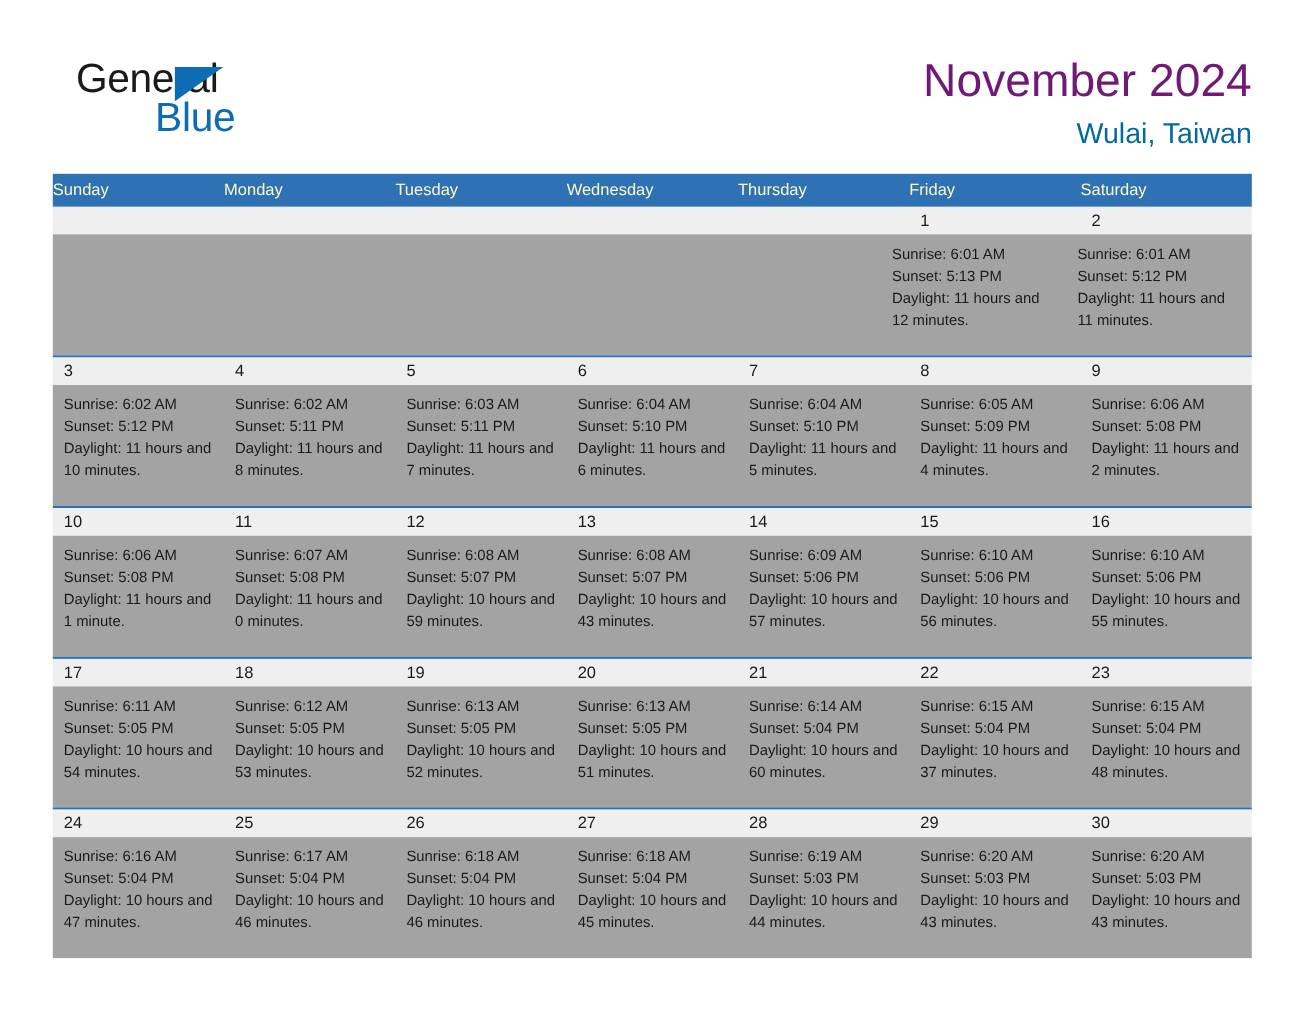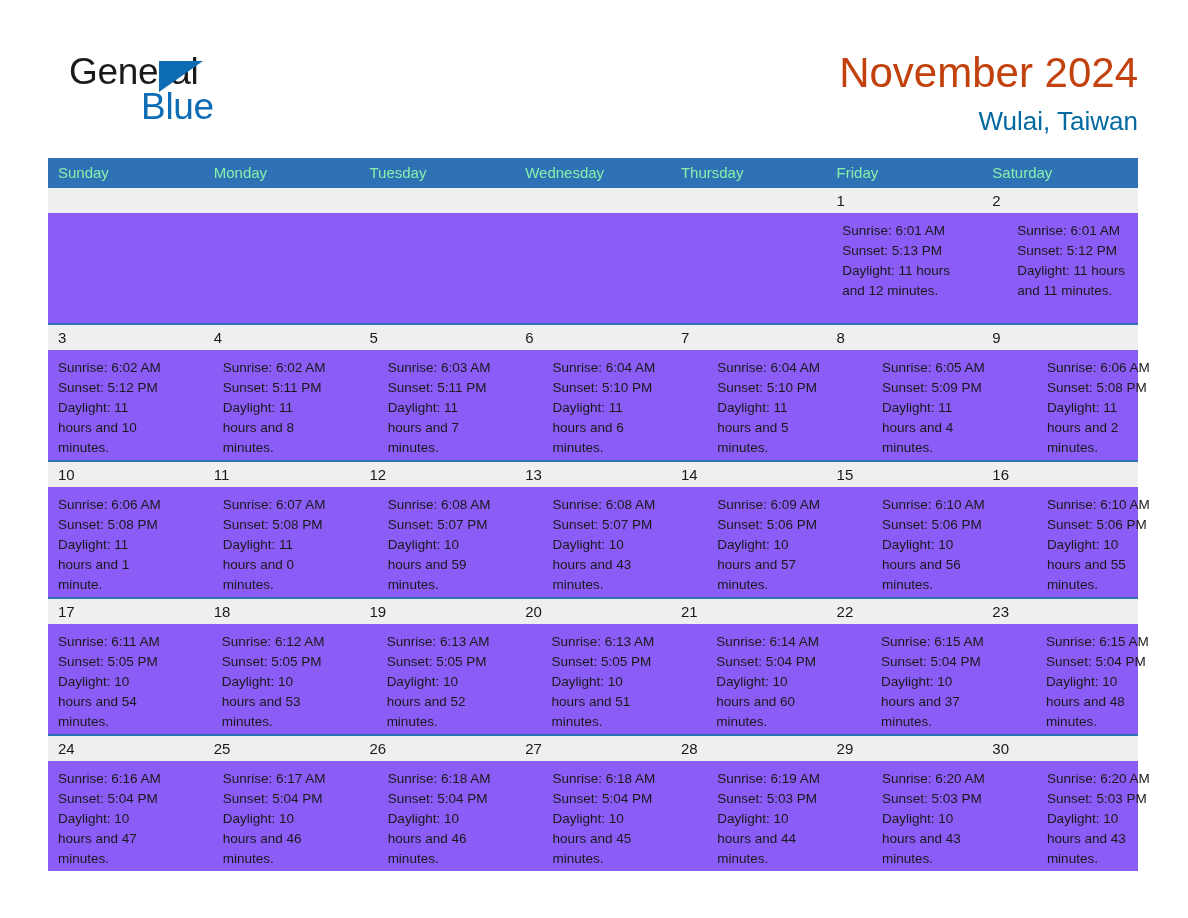--- a/index.html
+++ b/index.html
@@ -71,21 +71,21 @@
 
   .title-block {
     position: absolute;
     right: 50px;
     top: 48px;
     text-align: right;
   }
   .cal-title {
     font-size: 42px;
     line-height: 50px;
-    color: #c2410c;
+    color: #701a75;
     font-weight: normal;
     white-space: nowrap;
     text-align: center;
   }
   .cal-subtitle {
     margin-top: 8px;
     font-size: 26px;
     line-height: 30px;
     color: #0369a1;
     font-weight: normal;
@@ -99,45 +99,43 @@
     top: 158px;
     width: 1090px;
   }
   .dow-row {
     display: flex;
     background: #2e71b5;
     height: 30px;
   }
   .dow-cell {
     flex: 1 1 0;
-    color: #86efac;
+    color: #fef9c3;
     font-size: 15px;
     line-height: 30px;
-    padding-left: 10px;
     box-sizing: border-box;
     white-space: nowrap;
   }
 
   .week {
     position: relative;
     border-top: 2px solid #2e71b5;
   }
   .week.first {
     border-top: none;
   }
   .week-nums {
     display: flex;
     background: #efefef;
     height: 25px;
   }
   .week-body {
     display: flex;
-    background: #8b5cf6;
+    background: #a3a3a3;
     height: 110px;
-    gap: 44px;
   }
   .num-cell {
     flex: 1 1 0;
     box-sizing: border-box;
     padding-left: 10px;
     font-size: 15px;
     line-height: 25px;
     color: #1a1a1a;
   }
   .info-cell {

